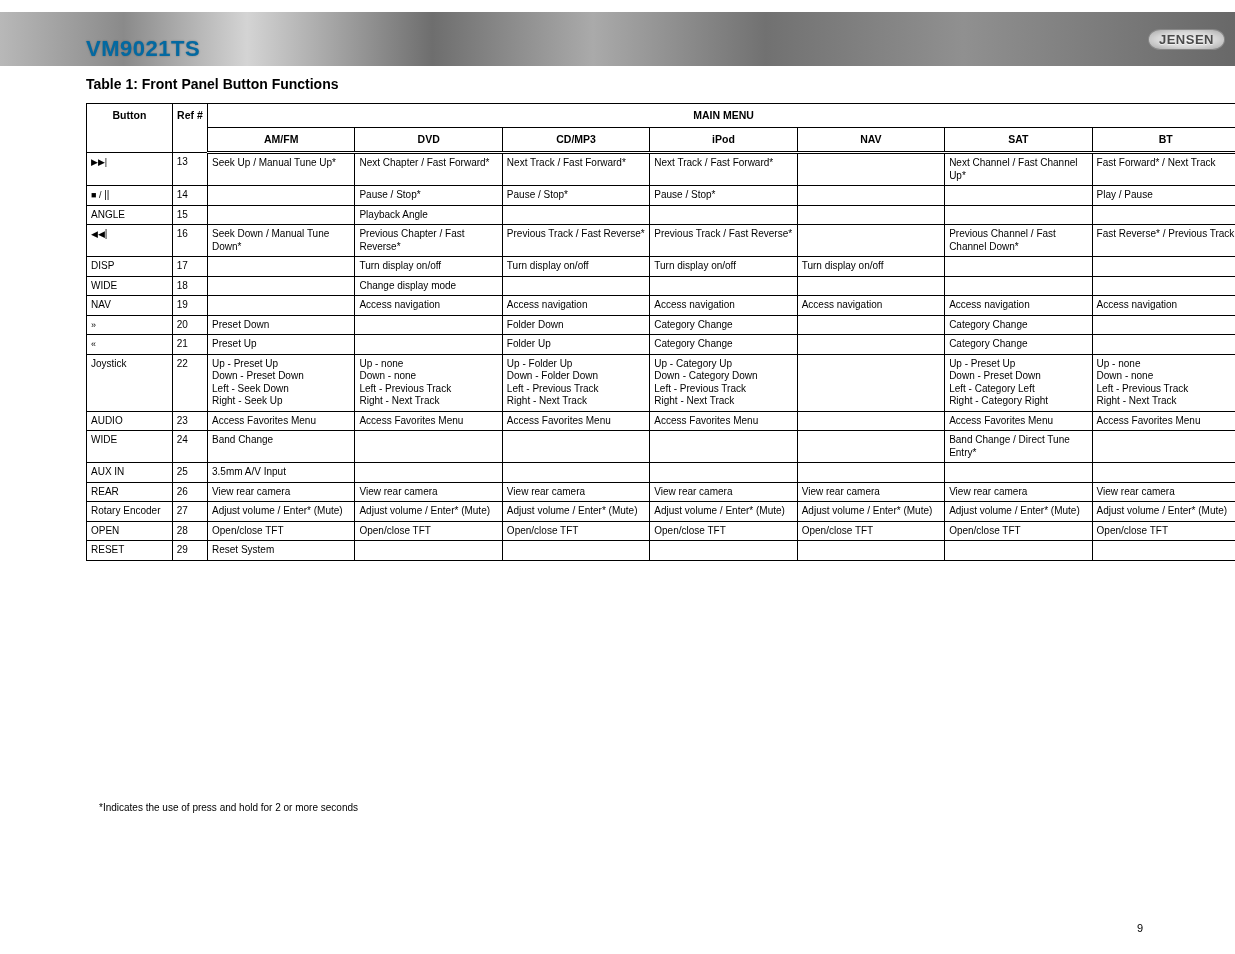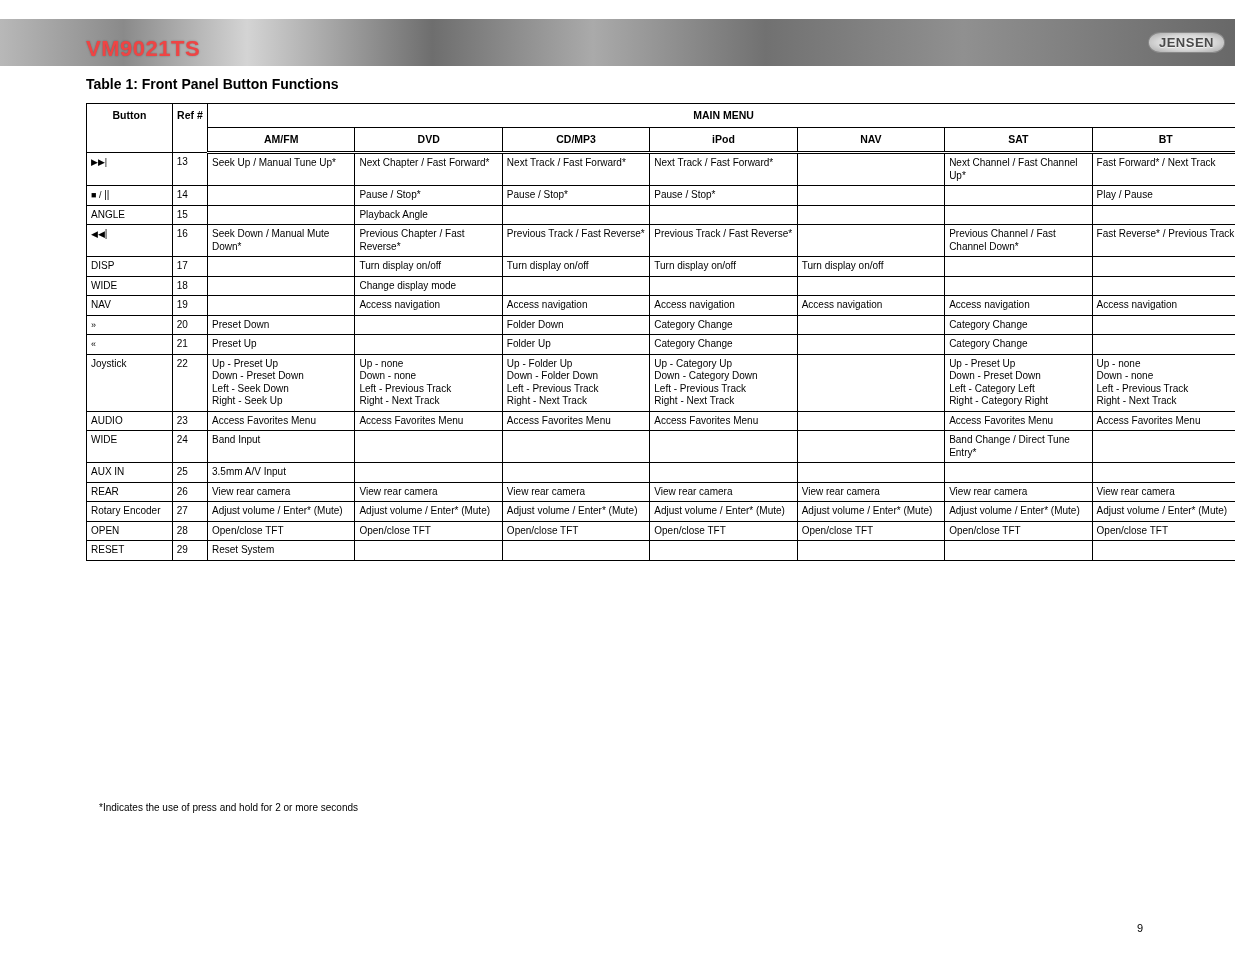--- a/index.html
+++ b/index.html
@@ -5,24 +5,24 @@
   * { box-sizing: border-box; margin: 0; padding: 0; }
   body {
     font-family: Arial, Helvetica, sans-serif;
     background: #fff;
     width: 1235px;
     height: 954px;
     position: relative;
   }
   .header-band {
     position: absolute;
-    top: 19px;
+    top: 12px;
     left: 0;
     right: 0;
-    height: 47px;
+    height: 54px;
     background: linear-gradient(90deg, #b8b8b8 0%, #8a8a8a 10%, #d4d4d4 20%, #6e6e6e 35%, #aaa 48%, #717171 62%, #909090 78%, #686868 100%);
     display: flex;
     align-items: center;
     justify-content: flex-end;
     padding-right: 10px;
   }
   .logo-pill {
     background: radial-gradient(ellipse at center, #f0f0f0 0%, #d8d8d8 55%, #a6a6a6 100%);
     border-radius: 14px / 12px;
     padding: 2px 10px;
@@ -33,21 +33,21 @@
     color: #4a4a4a;
     text-shadow: 0 1px 0 rgba(255,255,255,0.6);
     border: 1px solid #888;
   }
   .product-title {
     position: absolute;
     top: 36px;
     left: 86px;
     font-size: 22px;
     font-weight: 700;
-    color: #ef4444;
+    color: #0369a1;
     letter-spacing: 0.5px;
     text-shadow: 0 0 2px rgba(0,0,0,.3);
   }
   .section-title {
     position: absolute;
     top: 76px;
     left: 86px;
     font-size: 14px;
     font-weight: 700;
   }
@@ -156,21 +156,21 @@
         <td>Playback Angle</td>
         <td></td>
         <td></td>
         <td></td>
         <td></td>
         <td></td>
       </tr>
       <tr>
         <td class="btn"><span class="icon">◀◀</span><span>|</span></td>
         <td class="ref">16</td>
-        <td>Seek Down / Manual Mute Down*</td>
+        <td>Seek Down / Manual Tune Down*</td>
         <td>Previous Chapter / Fast Reverse*</td>
         <td>Previous Track / Fast Reverse*</td>
         <td>Previous Track / Fast Reverse*</td>
         <td></td>
         <td>Previous Channel / Fast Channel Down*</td>
         <td>Fast Reverse* / Previous Track</td>
       </tr>
       <tr>
         <td class="btn">DISP</td>
         <td class="ref">17</td>
@@ -244,21 +244,21 @@
         <td>Access Favorites Menu</td>
         <td>Access Favorites Menu</td>
         <td>Access Favorites Menu</td>
         <td></td>
         <td>Access Favorites Menu</td>
         <td>Access Favorites Menu</td>
       </tr>
       <tr>
         <td class="btn">WIDE</td>
         <td class="ref">24</td>
-        <td>Band Input</td>
+        <td>Band Change</td>
         <td></td>
         <td></td>
         <td></td>
         <td></td>
         <td>Band Change / Direct Tune Entry*</td>
         <td></td>
       </tr>
       <tr>
         <td class="btn">AUX IN</td>
         <td class="ref">25</td>

